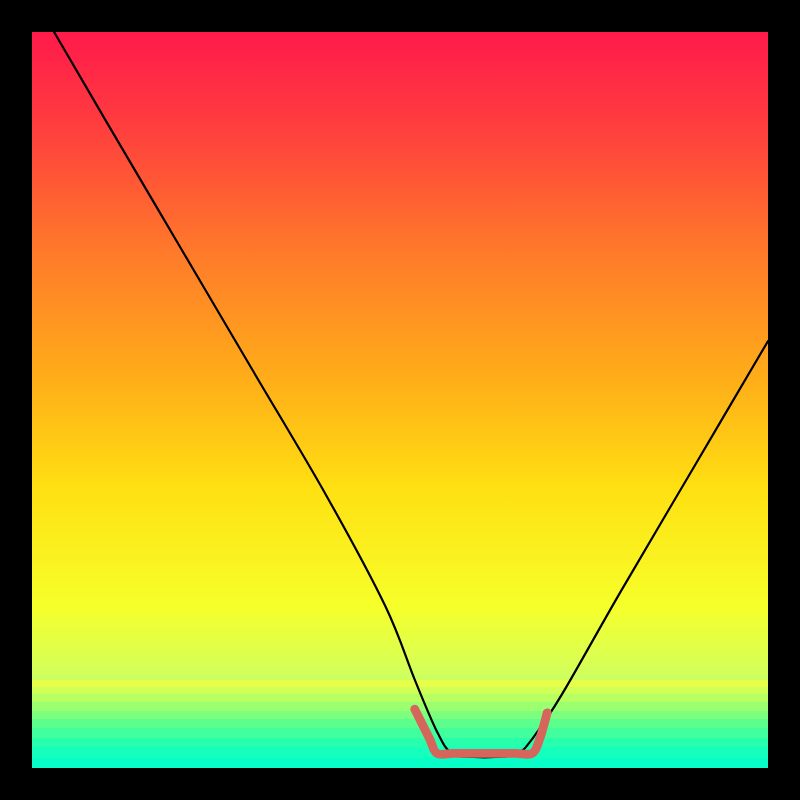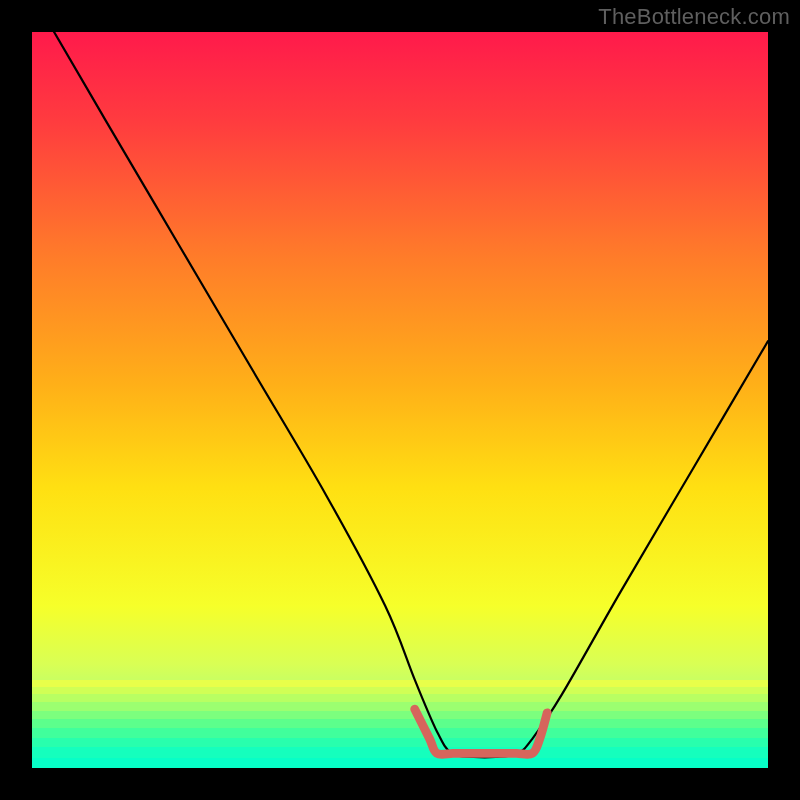--- a/index.html
+++ b/index.html
@@ -49,21 +49,20 @@
     left: 0;
     right: 0;
     z-index: 5;
   }
 </style>
 </head>
 <body>
 
 <div class="frame">
 
-  <div class="watermark">TheBottleneck.com</div>
 
   <div class="plot-area">
     <svg class="gradient" viewBox="0 0 736 736" preserveAspectRatio="none" width="736" height="736">
       <defs>
         <linearGradient id="bg-grad" x1="0" y1="0" x2="0" y2="1">
             <stop offset="0.00%" stop-color="#ff1a4b"></stop>
             <stop offset="12.00%" stop-color="#ff3b3f"></stop>
             <stop offset="30.00%" stop-color="#ff7a2a"></stop>
             <stop offset="48.00%" stop-color="#ffb018"></stop>
             <stop offset="62.00%" stop-color="#ffe012"></stop>

